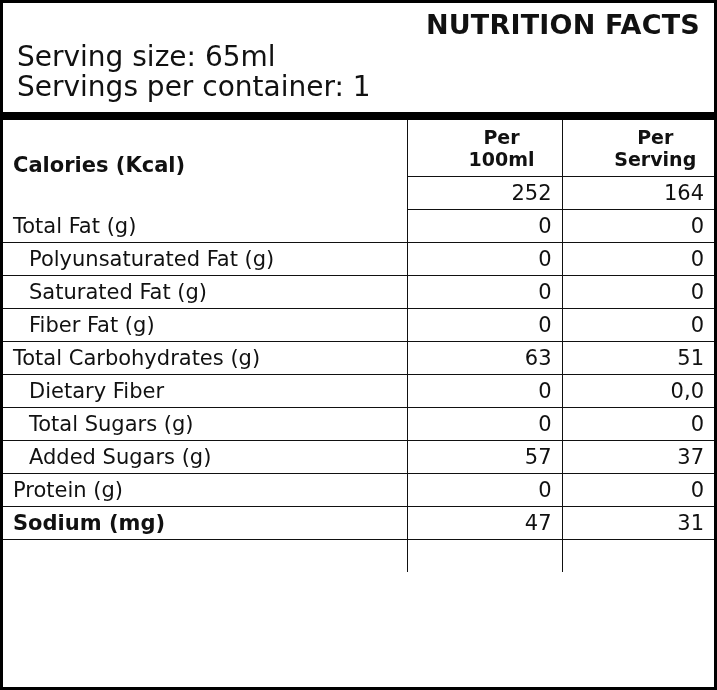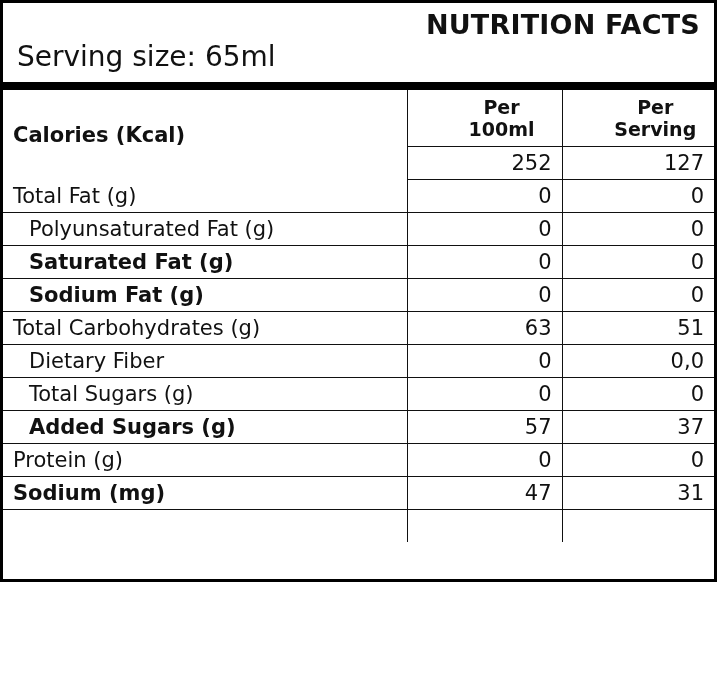--- a/index.html
+++ b/index.html
@@ -10,21 +10,21 @@
   body {
     width: 717px;
     height: 690px;
     font-family: "DejaVu Sans", sans-serif;
     color: #111111;
     overflow: hidden;
   }
   .label {
     position: relative;
     width: 717px;
-    height: 582px;
+    height: 690px;
     box-sizing: border-box;
     border: 3px solid #000000;
     background: #ffffff;
   }
   .title-row {
     text-align: right;
     padding: 6px 14px 0 14px;
   }
   .title {
     font-size: 27px;
@@ -77,61 +77,62 @@
     font-size: 19px;
     border-bottom: 1px solid #111111;
     padding-top: 6px;
     padding-bottom: 6px;
   }
 
   .calories-name {
     font-size: 27px;
     font-weight: bold;
   }
-  .big-bold { font-size: 25px; font-weight: bold; }
+  .big-bold { font-size: 25px; font-weight: normal; }
   .med-bold { font-size: 24px; font-weight: bold; }
   .plain { font-size: 21px; font-weight: normal; }
   .indent1 { padding-left: 26px !important; }
   .indent-bold { padding-left: 26px !important; }
 
   tr.calories-row td.name { border-bottom: none; }
   tr.calories-row td.val { border-bottom: 1px solid #111111; padding-left: 44px; }
 </style>
 </head>
 <body>
 
 <div class="label">
 
   <div class="title-row">
     <span class="title">NUTRITION FACTS</span>
   </div>
 
   <div class="serving-block">
     <div class="serving-line">Serving size: 65ml</div>
+    <div class="serving-line">Servings per container: 1</div>
   </div>
 
   <div class="thick-rule"></div>
 
   <table class="nutri">
     <colgroup>
       <col class="c-name">
       <col class="c-p100">
       <col class="c-pser">
     </colgroup>
     <tbody>
 
       <tr class="colhead calories-row">
         <td class="name calories-name" rowspan="2">Calories (Kcal)</td>
         <td class="val">Per 100ml</td>
         <td class="val">Per Serving</td>
       </tr>
 
       <tr>
         <td class="val">252</td>
-        <td class="val">127</td>
+        <td class="val">164</td>
       </tr>
 
       <tr>
         <td class="name plain">Total Fat (g)</td>
         <td class="val">0</td>
         <td class="val">0</td>
       </tr>
 
       <tr>
         <td class="name plain indent1">Polyunsaturated Fat (g)</td>
@@ -139,21 +140,21 @@
         <td class="val">0</td>
       </tr>
 
       <tr>
         <td class="name big-bold indent-bold">Saturated Fat (g)</td>
         <td class="val">0</td>
         <td class="val">0</td>
       </tr>
 
       <tr>
-        <td class="name big-bold indent-bold">Sodium Fat (g)</td>
+        <td class="name big-bold indent-bold">Fiber Fat (g)</td>
         <td class="val">0</td>
         <td class="val">0</td>
       </tr>
 
       <tr>
         <td class="name plain">Total Carbohydrates (g)</td>
         <td class="val">63</td>
         <td class="val">51</td>
       </tr>
 

